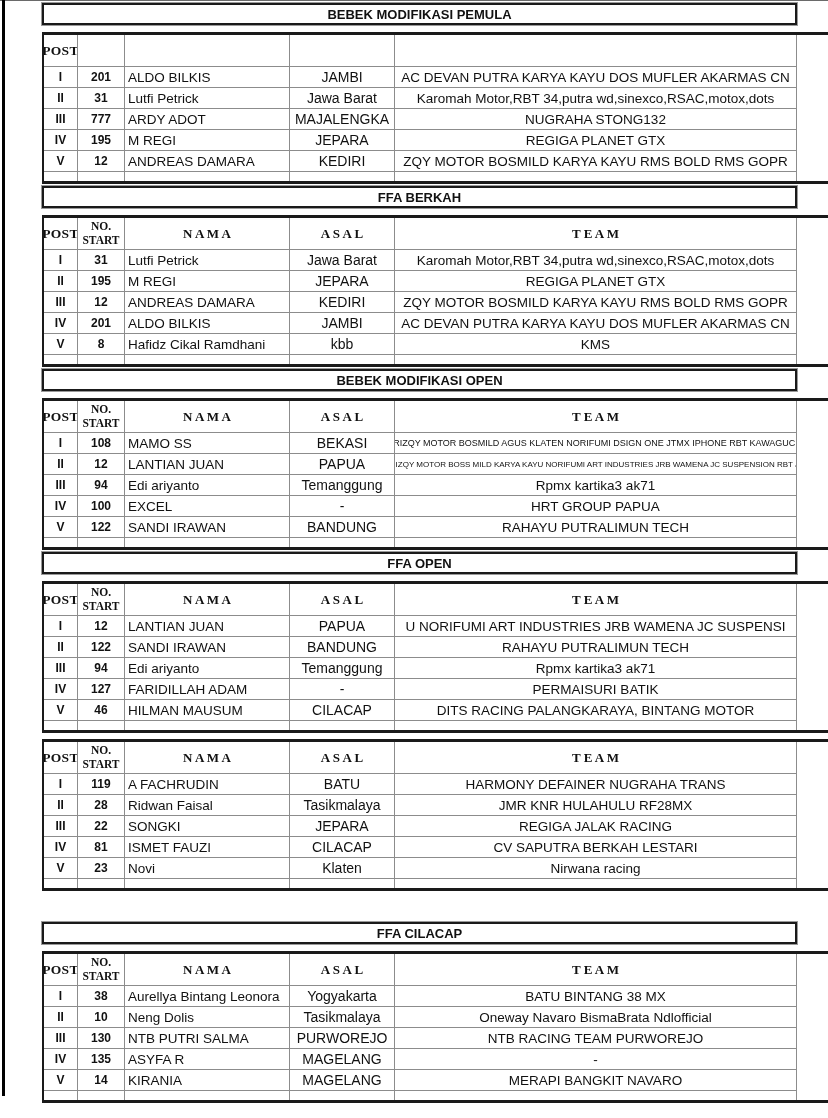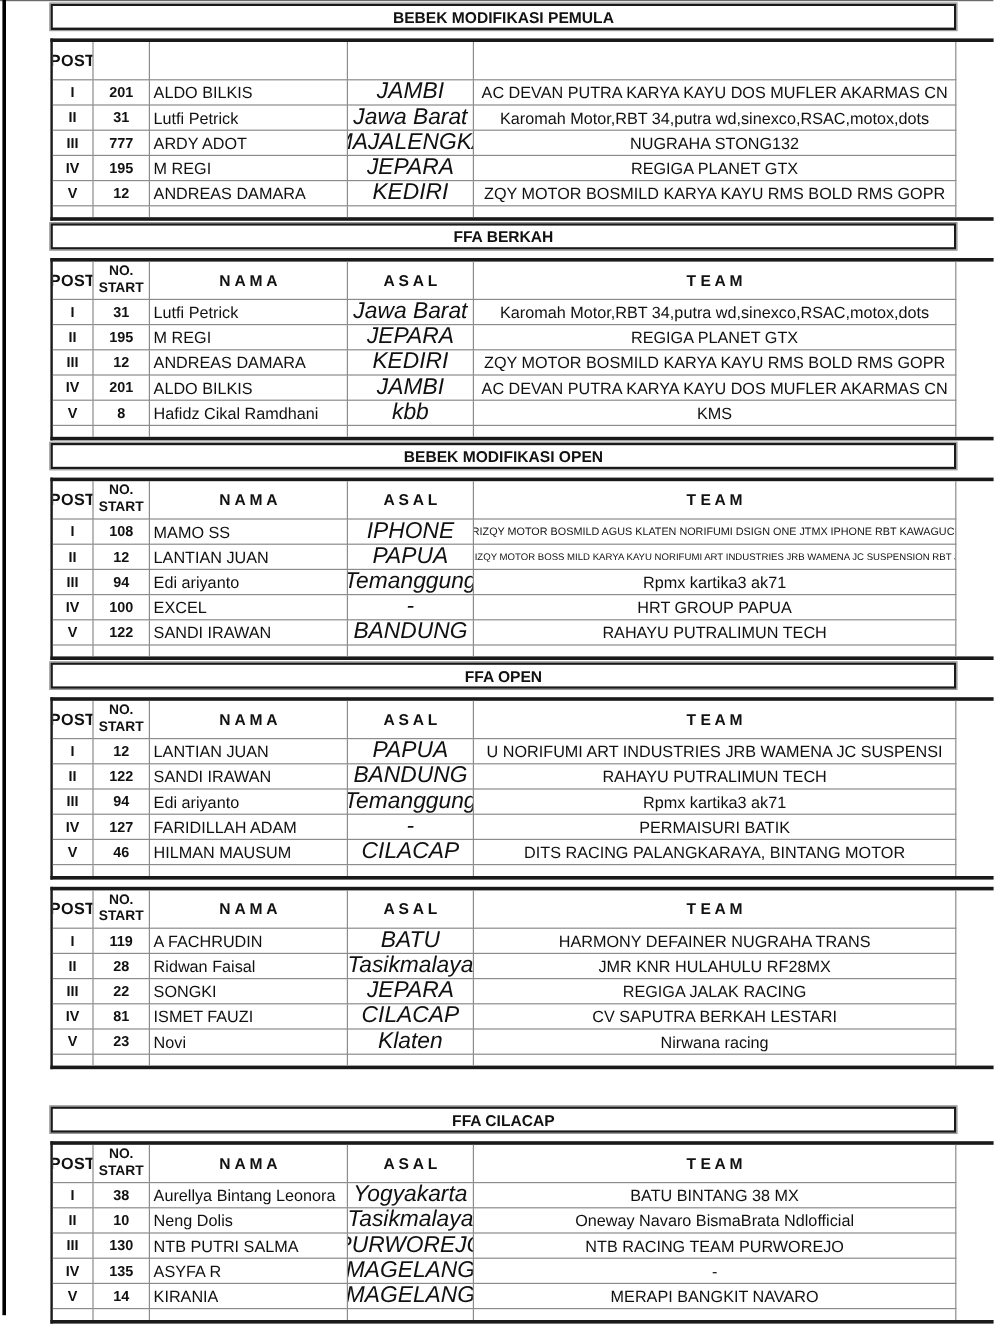--- a/index.html
+++ b/index.html
@@ -46,29 +46,29 @@
 
   .cell {
     border-right: 1px solid #8c8c8c;
     overflow: hidden; white-space: nowrap;
     display: flex; align-items: center; justify-content: center;
     min-width: 0;
   }
   .hrow .cell, .drow .cell { border-bottom: 1px solid #8c8c8c; }
   .erow .cell { border-bottom: none; }
 
-  .hcell { font-weight: bold; font-size: 13px; }
+  .hcell { font-weight: bold; font-size: 13px; font-family: Liberation Serif, serif; }
   .h-no { flex-direction: column; line-height: 1.15; font-size: 11.5px; justify-content: center; }
   .h-no span { display: block; }
   .h-post { font-size: 13.5px; letter-spacing: 0.3px; }
 
   .c-post { font-weight: bold; font-size: 12px; }
   .c-no   { font-weight: bold; font-size: 12px; }
   .c-nama { justify-content: flex-start; padding-left: 3px; font-size: 13.5px; }
-  .c-asal { font-size: 19px; font-style: italic; }
+  .c-asal { font-size: 14px; }
   .c-team { font-size: 13.5px; }
   .c-team.team-sm { font-size: 9px; }
   .c-team.team-xs { font-size: 8px; }
 
   .trail-line {
     position: absolute; left: 795px; top: 0; bottom: 0;
     width: 1px; background: #6f6f6f;
   }
 </style>
 </head>
@@ -227,21 +227,21 @@
           </div>
           <div class="cell hcell h-nama">N A M A</div>
           <div class="cell hcell h-asal">A S A L</div>
           <div class="cell hcell h-team">T E A M</div>
         </div>
 
   <div class="row drow">
     <div class="cell c-post">I</div>
     <div class="cell c-no">108</div>
     <div class="cell c-nama">MAMO SS</div>
-    <div class="cell c-asal">IPHONE</div>
+    <div class="cell c-asal">BEKASI</div>
     <div class="cell c-team team-sm">RIZQY MOTOR BOSMILD AGUS KLATEN NORIFUMI DSIGN ONE JTMX IPHONE RBT KAWAGUCI</div>
   </div>
 
   <div class="row drow">
     <div class="cell c-post">II</div>
     <div class="cell c-no">12</div>
     <div class="cell c-nama">LANTIAN JUAN</div>
     <div class="cell c-asal">PAPUA</div>
     <div class="cell c-team team-xs">RIZQY MOTOR BOSS MILD KARYA KAYU NORIFUMI ART INDUSTRIES JRB WAMENA JC SUSPENSION RBT JI</div>
   </div>

